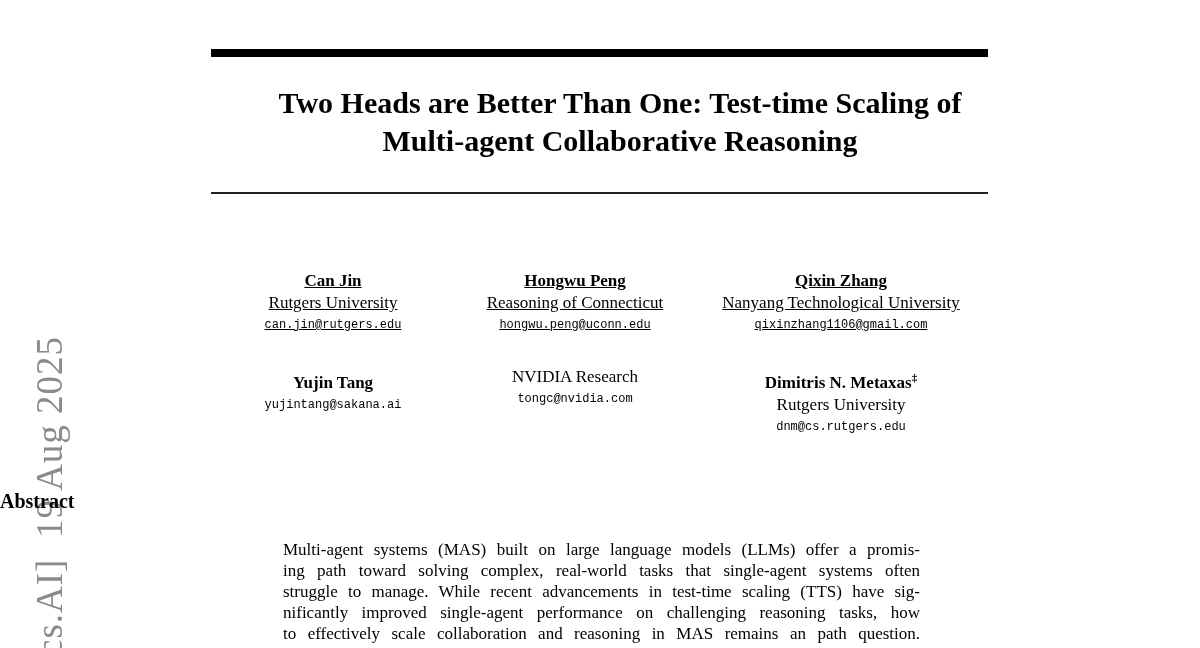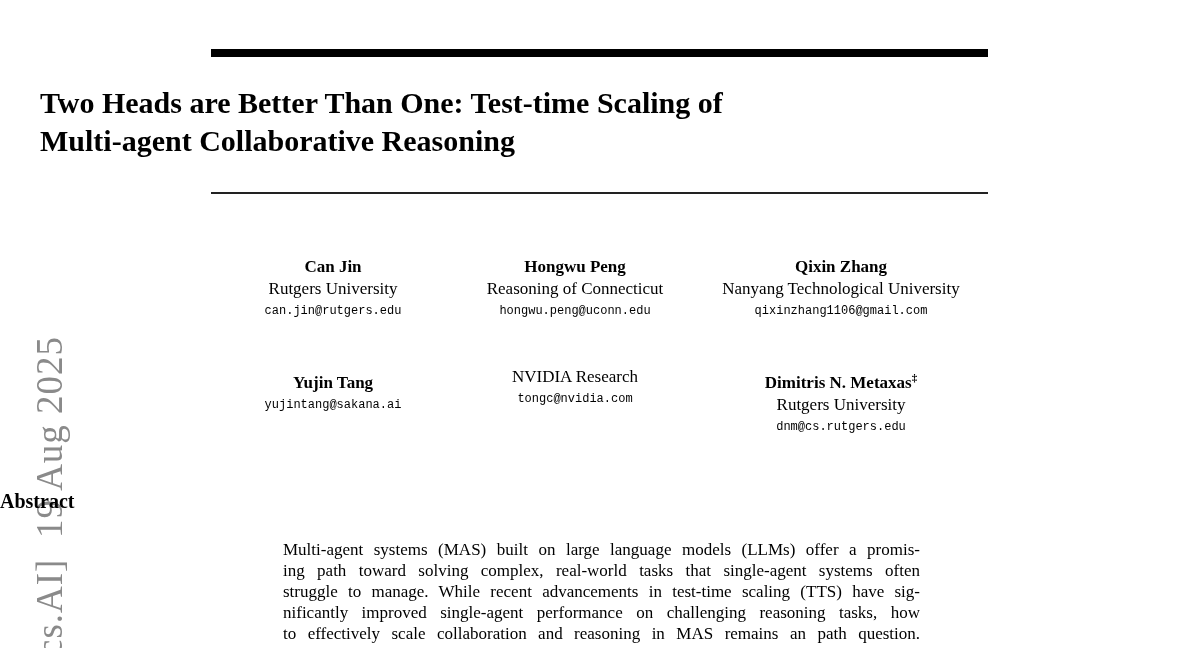--- a/index.html
+++ b/index.html
@@ -44,21 +44,21 @@
     height: 2px;
     background: #222;
   }
 
   
   #title {
     position: absolute;
     left: 0;
     right: 0;
     top: 84px;
-    text-align: left;
+    text-align: center;
     font-weight: bold;
     font-size: 30px;
     line-height: 38px;
     margin-left: 40px;
   }
   #title .tline { white-space: nowrap; }
 
   
   .author {
     position: absolute;
@@ -68,21 +68,21 @@
     font-size: 17px;
     line-height: 22px;
   }
   .author .author-name { font-weight: bold; }
   .author .author-name sup { font-size: 11px; }
   .author .author-email {
     font-family: "Liberation Mono", monospace;
     font-size: 12px;
     white-space: nowrap;
   }
-  .a-r1 { top: 250px; }
+  .a-r1 { top: 264px; text-decoration: underline; }
   .a-r2 { top: 366px; }
   .a-c1 { left: 333px; }
   .a-c2 { left: 575px; }
   .a-c3 { left: 841px; }
 
   
   #abstract-heading {
     position: absolute;
     left: 0;
     right: 0;

